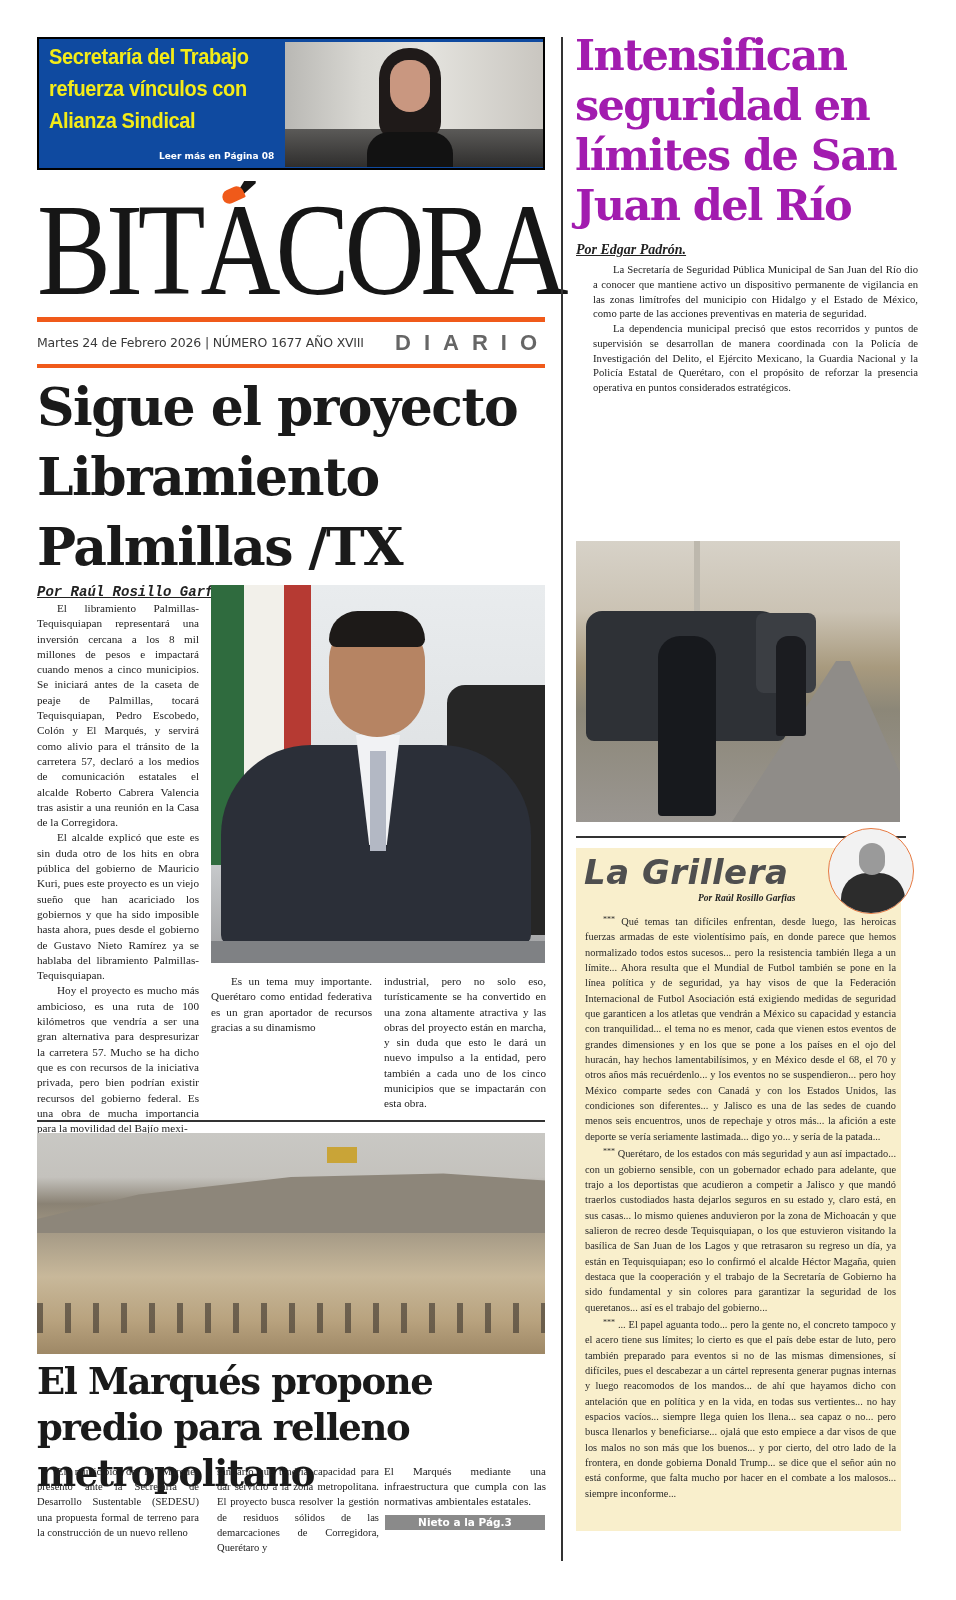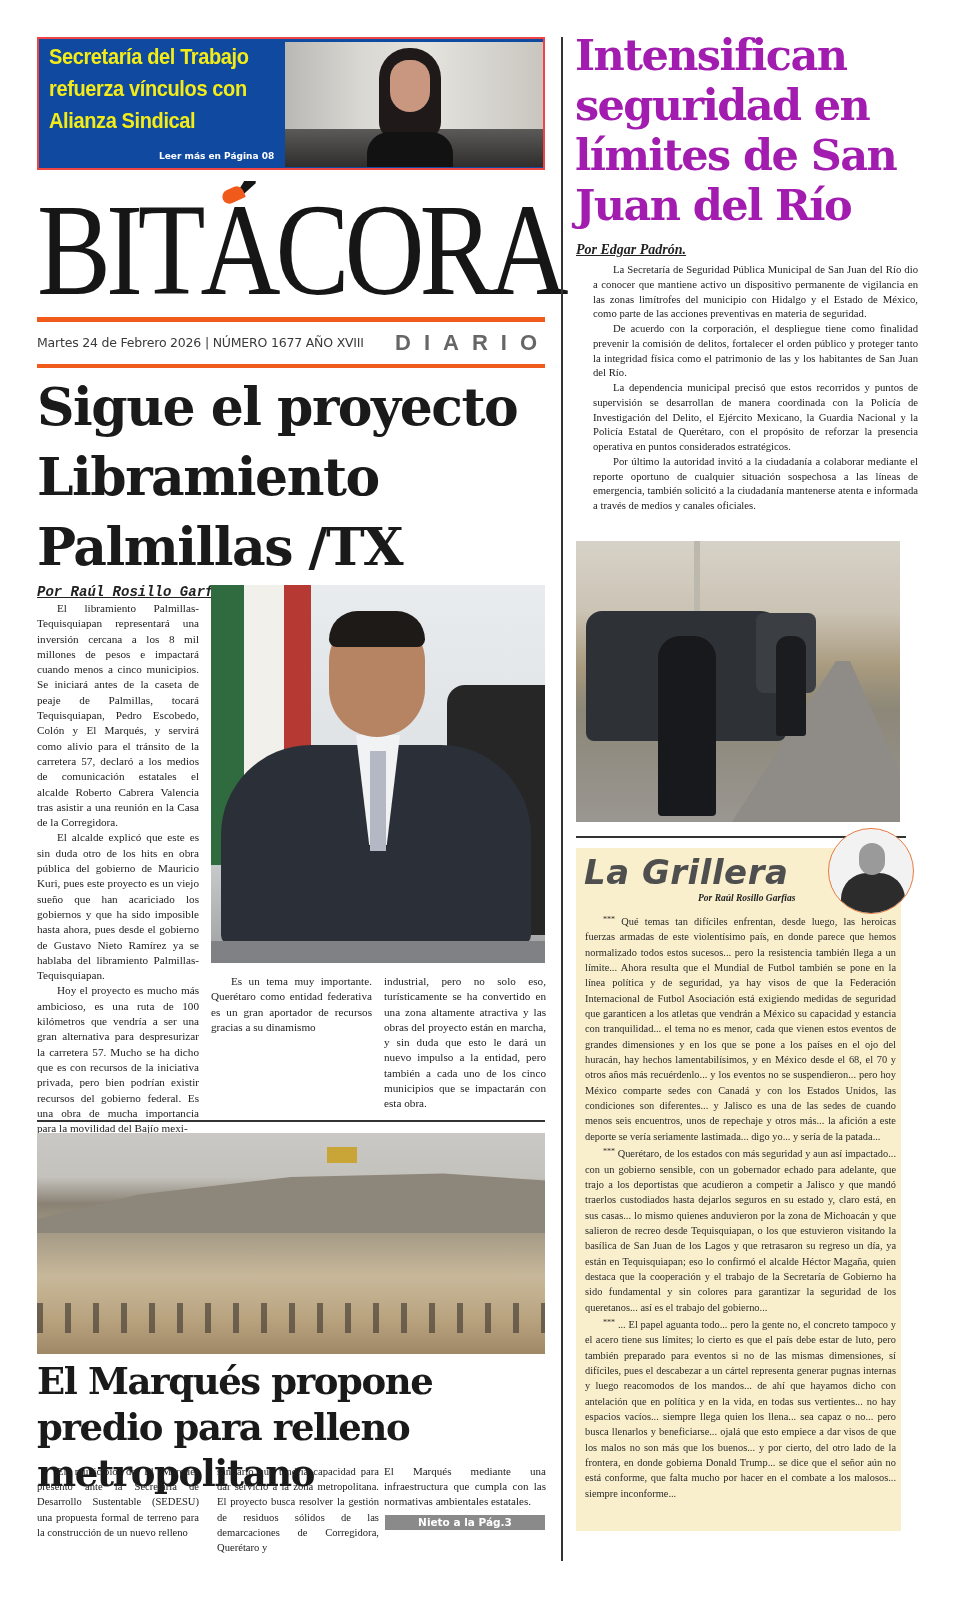--- a/index.html
+++ b/index.html
@@ -2,21 +2,21 @@
 <html><head>
 <meta charset="utf-8">
 <style>
   * { box-sizing: border-box; margin: 0; padding: 0; }
   html, body { width: 956px; height: 1600px; background: #ffffff; overflow: hidden; }
   body { position: relative; font-family: "DejaVu Serif", serif; color: #1a1a1a; }
 
   .abs { position: absolute; }
 
   
-  .promo { left: 37px; top: 37px; width: 508px; height: 133px; background: #0f4aa0; border: 2px solid #ef4444; }
+  .promo { left: 37px; top: 37px; width: 508px; height: 133px; background: #0f4aa0; border: 2px solid #000000; }
   .promo-title { left: 10px; top: 2px; width: 240px; font-family: "Liberation Sans", sans-serif; font-weight: bold; font-size: 21.5px; line-height: 32px; color: #f4ec17; letter-spacing: -0.4px; transform: scaleX(0.93); transform-origin: left top; }
   .promo-link { left: 120px; top: 112px; font-family: "DejaVu Sans", sans-serif; font-weight: bold; font-size: 9px; color: #ffffff; }
   .promo-photo { left: 246px; top: 3px; width: 258px; height: 125px; background: linear-gradient(90deg,#b9b8b4 0%,#d9d8d3 30%,#e4e3de 55%,#c9c6c0 100%); overflow: hidden; }
   .promo-photo .desk { position:absolute; left:0; bottom:0; width:100%; height:38px; background:linear-gradient(180deg,#5b5a58,#2f2e2d); }
   .promo-photo .person { position:absolute; left:82px; top:6px; width:86px; height:125px; }
   .promo-photo .hair { position:absolute; left:12px; top:0; width:62px; height:92px; background:#1f1a19; border-radius:30px 30px 18px 18px; }
   .promo-photo .face { position:absolute; left:23px; top:12px; width:40px; height:52px; background:#c99780; border-radius:20px 20px 22px 22px; }
   .promo-photo .dress { position:absolute; left:0; top:84px; width:86px; height:45px; background:#121212; border-radius:22px 22px 0 0; }
 
   
@@ -136,23 +136,21 @@
 <div class="abs body-text" style="left:384px;top:974px;width:162px;">
   <p style="text-indent:0">industrial, pero no solo eso, turísticamente se ha convertido en una zona altamente atractiva y las obras del proyecto están en marcha, y sin duda que esto le dará un nuevo impulso a la entidad, pero también a cada uno de los cinco municipios que se impactarán con esta obra.</p>
 </div>
 
 <div class="abs vdiv"></div>
 
 <div class="abs h-right">Intensifican seguridad en límites de San Juan del Río</div>
 <div class="abs byline" style="left:576px;top:242px;">Por Edgar Padrón.</div>
 <div class="abs body-text" style="left:576px;top:262px;width:325px;font-size:10.7px;line-height:14.75px;margin-left:17px;">
   <p>La Secretaría de Seguridad Pública Municipal de San Juan del Río dio a conocer que mantiene activo un dispositivo permanente de vigilancia en las zonas limítrofes del municipio con Hidalgo y el Estado de México, como parte de las acciones preventivas en materia de seguridad.</p>
-  <p>De acuerdo con la corporación, el despliegue tiene como finalidad prevenir la comisión de delitos, fortalecer el orden público y proteger tanto la integridad física como el patrimonio de las y los habitantes de San Juan del Río.</p>
   <p>La dependencia municipal precisó que estos recorridos y puntos de supervisión se desarrollan de manera coordinada con la Policía de Investigación del Delito, el Ejército Mexicano, la Guardia Nacional y la Policía Estatal de Querétaro, con el propósito de reforzar la presencia operativa en puntos considerados estratégicos.</p>
-  <p>Por último la autoridad invitó a la ciudadanía a colaborar mediante el reporte oportuno de cualquier situación sospechosa a las líneas de emergencia, también solicitó a la ciudadanía mantenerse atenta e informada a través de medios y canales oficiales.</p>
 </div>
 <div class="abs photo-police">
   <div class="pole"></div>
   <div class="road"></div>
   <div class="truck"></div>
   <div class="truck2"></div>
   <div class="officer"></div>
   <div class="officer2"></div>
 </div>
 <div class="abs hrule-right"></div>

